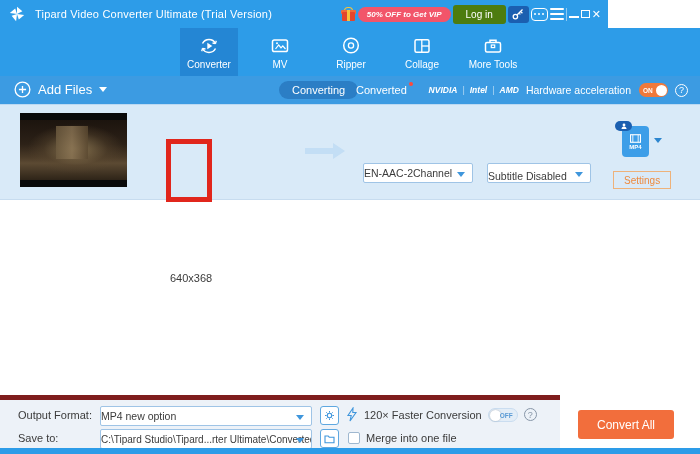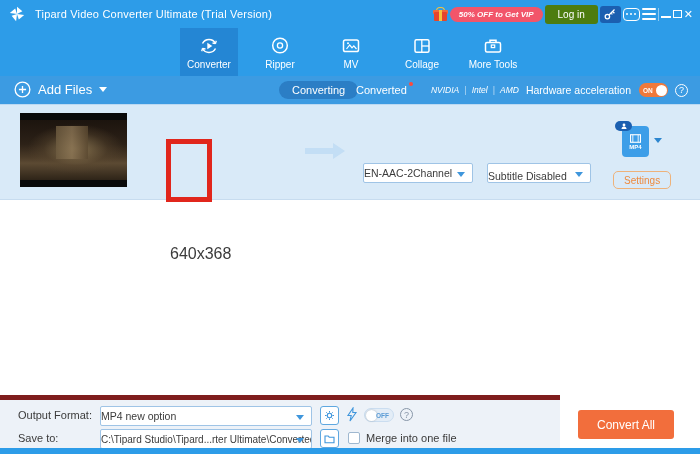--- a/index.html
+++ b/index.html
@@ -1,20 +1,20 @@
 <!DOCTYPE html>
 <html><head>
 <meta charset="utf-8">
 <style>
   * { margin:0; padding:0; box-sizing:border-box; }
   body { font-family:"Liberation Sans", sans-serif; background:#888; }
   #app { position:relative; width:700px; height:454px; background:#fff; overflow:hidden; font-family:"Liberation Sans", sans-serif; }
 
   
-  .titlebar { position:absolute; top:0; left:0; width:700px; height:28px; background:#2D9CE8; display:flex; align-items:center; }
+  .titlebar { position:absolute; top:0; left:0; width:608px; height:28px; background:#2D9CE8; display:flex; align-items:center; }
   .logo { width:18px; height:18px; margin-left:8px; }
   .app-title { color:#fff; font-size:11px; margin-left:9px; letter-spacing:.2px; }
   .tb-right { position:absolute; right:7px; top:0; height:28px; display:flex; align-items:center; gap:2px; }
   .gift { position:relative; width:15px; height:14px; }
   .gift .g-body { position:absolute; left:1px; top:5px; width:13px; height:9px; background:#e4452c; border-radius:1px; }
   .gift .g-lid { position:absolute; left:0; top:3px; width:15px; height:3.5px; background:#f06a3a; border-radius:1px; }
   .gift .g-rib { position:absolute; left:6.5px; top:3px; width:2.5px; height:11px; background:#f6c33c; }
   .gift .g-bow { position:absolute; left:3px; top:0; width:9px; height:4px; border:1.5px solid #f6c33c; border-bottom:none; border-radius:4px 4px 0 0; }
   .promo { background:#F2556A; color:#fff; font-size:8px; font-weight:bold; font-style:italic; border-radius:8px; padding:3px 9px; white-space:nowrap; }
   .login-btn { background:#4d7c0f; color:#fff; font-size:10px; border-radius:3px; padding:4px 13px; white-space:nowrap; }
@@ -37,41 +37,41 @@
 
   
   .toolbar { position:absolute; top:76px; left:0; width:700px; height:28px; background:#3C9BE2; }
   .addfiles { position:absolute; left:14px; top:5px; display:flex; align-items:center; gap:7px; color:#fff; }
   .addfiles .lbl { font-size:13px; }
   .caret-w { width:0; height:0; border-left:4px solid transparent; border-right:4px solid transparent; border-top:5px solid #fff; }
   .conv-pill { position:absolute; left:279px; top:5px; background:#2B7EC5; color:#fff; font-size:11px; border-radius:10px; padding:3px 13px; }
   .converted { position:absolute; left:356px; top:8px; color:#fff; font-size:11px; }
   .converted .dot { position:absolute; right:-6px; top:-2px; width:4px; height:4px; background:#ff4a3a; border-radius:50%; }
   .hw { position:absolute; right:12px; top:0; height:28px; display:flex; align-items:center; gap:5px; color:#fff; }
-  .hw .brand { font-size:8.5px; font-weight:normal; font-style:italic; }
+  .hw .brand { font-size:8.5px; font-weight:bold; font-style:italic; }
   .hw .bsep { color:rgba(255,255,255,.6); font-size:9px; }
   .hw .hlbl { font-size:10.5px; margin-left:2px; }
   .toggle-on { position:relative; width:29px; height:14px; background:#F0793B; border-radius:8px; margin-left:3px; }
   .toggle-on .t-lbl { position:absolute; left:4px; top:3.5px; color:#fff; font-size:6.5px; font-weight:bold; }
   .toggle-on .knob { position:absolute; right:1.5px; top:1.5px; width:11px; height:11px; background:#fff; border-radius:50%; }
   .help-w { width:13px; height:13px; border:1.2px solid #fff; border-radius:50%; color:#fff; font-size:9px; display:flex; align-items:center; justify-content:center; margin-left:2px; }
 
   
   .filerow { position:absolute; top:104px; left:0; width:700px; height:96px; background:#D9EAF8; border-top:1px solid #BCD9F2; border-bottom:1px solid #C7DCEF; }
   .thumb { position:absolute; left:20px; top:8px; width:107px; height:74px; background:#0a0a0a; }
   .thumb .scene { position:absolute; left:0; right:0; top:7px; bottom:7px;
     background:
       radial-gradient(ellipse 60% 55% at 52% 48%, rgba(160,138,96,.75) 0%, rgba(90,72,48,.4) 50%, rgba(0,0,0,0) 75%),
       linear-gradient(180deg, #1c140e 0%, #2c2117 40%, #4a3a27 62%, #5c4a33 72%, #2e2418 100%);
   }
   .thumb .panel { position:absolute; left:34%; top:10%; width:30%; height:55%; background:linear-gradient(90deg,#6e5c40,#8a7454 50%,#5a4830); opacity:.8; }
   .src-line { position:absolute; left:140px; top:113px; display:flex; align-items:center; gap:6px; font-size:11px; color:#3B3B3B; }
   .info-ic { width:12px; height:12px; border:1px solid #EE8A3E; border-radius:2px; color:#EE8A3E; font-size:8px; font-style:italic; display:flex; align-items:center; justify-content:center; }
   .src-div { position:absolute; left:140px; top:135px; width:170px; height:1px; background:#C3D9EC; }
-  .meta { position:absolute; font-size:16px; color:#3B3B3B; white-space:nowrap; }
+  .meta { position:absolute; font-size:11px; color:#3B3B3B; white-space:nowrap;margin-top:27px; }
   .actions { position:absolute; top:152px; left:140px; display:flex; gap:18px; }
   .action { display:flex; flex-direction:column; align-items:center; gap:3px; }
   .action .a-ic { height:15px; display:flex; align-items:flex-end; justify-content:center; color:#EE8A3E; }
   .action .a-lbl { font-size:10.5px; color:#3B3B3B; }
   .scissors { font-size:13px; color:#EE8A3E; transform:rotate(-90deg); display:inline-block; }
   .enh-dot { position:absolute; right:-3px; top:-2px; width:4px; height:4px; background:#F25022; border-radius:50%; }
   .redbox { position:absolute; left:166px; top:34px; width:46px; height:63px; border:5px solid #E1261C; z-index:6; }
   .flow-arrow { position:absolute; left:303px; top:36px; }
 
   .out-line { position:absolute; left:363px; top:113px; display:flex; align-items:center; gap:6px; font-size:11px; color:#3B3B3B; }
@@ -80,21 +80,21 @@
   .updown .up { width:0; height:0; border-left:3.5px solid transparent; border-right:3.5px solid transparent; border-bottom:5px solid #EE8A3E; }
   .updown .dn { width:0; height:0; border-left:3.5px solid transparent; border-right:3.5px solid transparent; border-top:5px solid #EE8A3E; }
   .out-div { position:absolute; left:363px; top:135px; width:227px; height:1px; background:#C3D9EC; }
   .out-meta { position:absolute; top:140px; font-size:10.5px; color:#3B3B3B; display:flex; align-items:center; gap:4px; }
   .dd { position:absolute; height:20px; background:#fff; border:1px solid #9FC4E6; border-radius:2px; font-size:10.5px; color:#3B3B3B; display:flex; align-items:center; padding:0 0; }
   .dd .chev { position:absolute; right:7px; top:8px; width:0; height:0; border-left:4px solid transparent; border-right:4px solid transparent; border-top:5px solid #3F96DC; }
   .fmt-chip { position:absolute; left:622px; top:21px; width:27px; height:31px; background:#3D9EE8; border-radius:4px; display:flex; flex-direction:column; align-items:center; justify-content:center; gap:1px; }
   .fmt-chip .c-lbl { color:#fff; font-size:6px; font-weight:bold; }
   .fmt-badge { position:absolute; left:615px; top:16px; width:17px; height:10px; background:#1B5FB0; border-radius:5px; display:flex; align-items:center; justify-content:center; }
   .fmt-arrow { position:absolute; left:654px; top:33px; width:0; height:0; border-left:4px solid transparent; border-right:4px solid transparent; border-top:5px solid #2D86CF; }
-  .settings-btn { position:absolute; left:613px; top:66px; border:1px solid #EEB27A; border-radius:5px; color:#EE8A3E; font-size:10px; padding:2.5px 10px; background:transparent; }
+  .settings-btn { position:absolute; left:613px; top:66px; border:1px solid #EEB27A; border-radius:0; color:#EE8A3E; font-size:10px; padding:2.5px 10px; background:transparent; }
 
   
   .bottombar { position:absolute; top:395px; left:0; width:560px; height:53px; background:#EDF2F8; border-top:5px solid #7f1d1d; }
   .b-lbl { position:absolute; font-size:11px; color:#3B3B3B; }
   .ic-btn { position:absolute; width:19px; height:19px; background:#fff; border:1px solid #5FA8E0; border-radius:3px; display:flex; align-items:center; justify-content:center; }
   .fast { position:absolute; left:346px; top:7px; display:flex; align-items:center; gap:6px; }
   .fast .f-lbl { font-size:11px; color:#3B3B3B; }
   .toggle-off { position:relative; width:30px; height:14px; background:#E3EDF7; border:1px solid #CADDF0; border-radius:8px; }
   .toggle-off .knob { position:absolute; left:1px; top:1px; width:11px; height:11px; background:#fff; border-radius:50%; box-shadow:0 0 2px rgba(0,0,0,.25); }
   .toggle-off .t-lbl { position:absolute; right:4px; top:3px; color:#5B9BD5; font-size:6.5px; font-weight:bold; }
@@ -155,32 +155,32 @@
           <path d="M4.5 8.5 A 7.3 7.3 0 0 1 17.5 8.5" fill="none" stroke="#fff" stroke-width="1.5"></path>
           <path d="M17.5 13.5 A 7.3 7.3 0 0 1 4.5 13.5" fill="none" stroke="#fff" stroke-width="1.5"></path>
           <path d="M17.5 8.5 l-3 -.5 M17.5 8.5 l.8 -2.8" stroke="#fff" stroke-width="1.3" fill="none"></path>
           <path d="M4.5 13.5 l3 .5 M4.5 13.5 l-.8 2.8" stroke="#fff" stroke-width="1.3" fill="none"></path>
           <path d="M9.3 7.8 l5 3.2 -5 3.2 z" fill="#fff"></path>
         </svg>
         <span class="lbl">Converter</span>
       </div>
       <div class="tab">
         <svg width="22" height="22" viewBox="0 0 22 22">
-          <circle cx="11" cy="10.5" r="7.3" fill="none" stroke="#fff" stroke-width="1.5"></circle>
-          <circle cx="11" cy="10.5" r="2.6" fill="none" stroke="#fff" stroke-width="1.3"></circle>
-        </svg>
-        <span class="lbl">Ripper</span>
-      </div>
-      <div class="tab">
-        <svg width="22" height="22" viewBox="0 0 22 22">
           <rect x="3.5" y="5" width="15" height="11.5" rx="1.8" fill="none" stroke="#fff" stroke-width="1.5"></rect>
           <path d="M6.5 14 l3.2-4 2.3 2.8 1.8-2 2.7 3.2" fill="none" stroke="#fff" stroke-width="1.2"></path>
           <circle cx="8" cy="8.2" r="1" fill="#fff"></circle>
         </svg>
         <span class="lbl">MV</span>
+      </div>
+      <div class="tab">
+        <svg width="22" height="22" viewBox="0 0 22 22">
+          <circle cx="11" cy="10.5" r="7.3" fill="none" stroke="#fff" stroke-width="1.5"></circle>
+          <circle cx="11" cy="10.5" r="2.6" fill="none" stroke="#fff" stroke-width="1.3"></circle>
+        </svg>
+        <span class="lbl">Ripper</span>
       </div>
       <div class="tab">
         <svg width="22" height="22" viewBox="0 0 22 22">
           <rect x="4" y="4.8" width="14" height="12.5" rx="1.5" fill="none" stroke="#fff" stroke-width="1.5"></rect>
           <line x1="10.8" y1="4.8" x2="10.8" y2="17.3" stroke="#fff" stroke-width="1.3"></line>
           <line x1="10.8" y1="11" x2="18" y2="11" stroke="#fff" stroke-width="1.3"></line>
         </svg>
         <span class="lbl">Collage</span>
       </div>
       <div class="tab">
@@ -350,20 +350,21 @@
       <svg width="11" height="11" viewBox="0 0 11 11">
         <circle cx="5.5" cy="5.5" r="2.2" fill="none" stroke="#3F96DC" stroke-width="1.1"></circle>
         <path d="M5.5 1 v1.6 M5.5 8.4 V10 M1 5.5 h1.6 M8.4 5.5 H10 M2.3 2.3 l1.1 1.1 M7.6 7.6 l1.1 1.1 M8.7 2.3 L7.6 3.4 M3.4 7.6 L2.3 8.7" stroke="#3F96DC" stroke-width="1"></path>
       </svg>
     </span>
 
     <div class="fast">
       <svg width="12" height="15" viewBox="0 0 12 15">
         <path d="M7 1 L2 8.5 h3.2 L4 14 l6-8.5 H6.8 Z" fill="none" stroke="#3F96DC" stroke-width="1.1"></path>
       </svg>
+      <span class="f-lbl">120× Faster Conversion</span>
       <span class="toggle-off">
         <span class="knob"></span>
         <span class="t-lbl">OFF</span>
       </span>
       <span class="help-g">?</span>
     </div>
 
     <span class="b-lbl" style="left:18px; top:32px;">Save to:</span>
     <div class="dd" style="left:100px; top:29px; width:212px; font-size:10px;">
       <span style="white-space:nowrap; overflow:hidden;">C:\Tipard Studio\Tipard...rter Ultimate\Converted</span>

